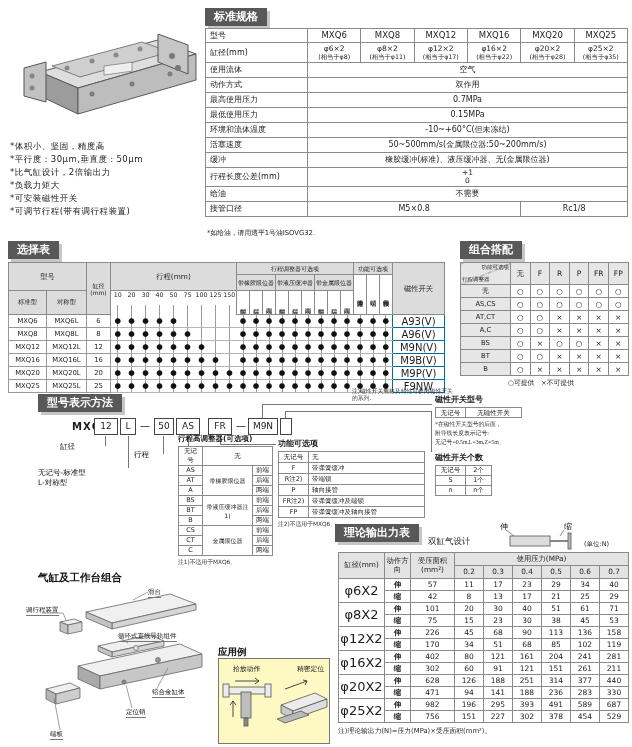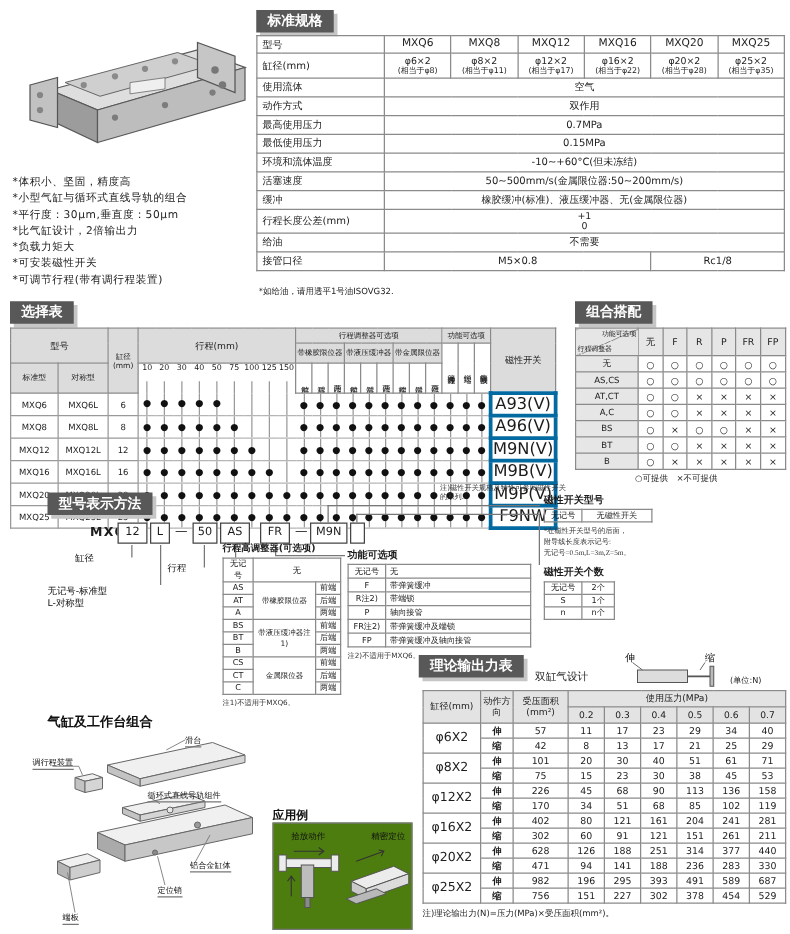--- a/index.html
+++ b/index.html
@@ -29,21 +29,21 @@
 .sel .hd { background:#dcdcdc; border:1px solid #8a8a8a; font-size:7.3px; }
 .sel .sub { font-size:6px; line-height:7px; }
 .sel .sub2 { font-size:6.3px; }
 .sel tr.h1 td { height:12px; }
 .sel tr.h2 td { height:16px; }
 .sel tr.h3 td { height:24px; }
 .sel .num { font-size:6.3px; vertical-align:top; background:linear-gradient(#999,#999) center bottom/1px 10px no-repeat; }
 .sel .vert { writing-mode:vertical-rl; font-size:6.2px; line-height:12px; border:1px solid #8a8a8a; background:#fff; padding:1px 0; }
 .sel .dotcell { background:linear-gradient(#9a9a9a,#9a9a9a) center/1px 100% no-repeat; border-bottom:1px solid #b5b5b5; height:12px; font-size:7.5px; line-height:12px; color:#111; }
 .sel .mcell { border:1px solid #999; font-size:6.8px; height:12px; }
-.sel .swcell { border:3px solid #0369a1; font-size:13px; height:12px; }
+.sel .swcell { border:1px solid #0369a1; font-size:10px; height:12px; }
 .sel-note { position:absolute; left:352px; top:388px; width:105px; font-size:5.8px; line-height:7px; color:#333; }
 
 
 .combo { position:absolute; left:460px; top:262px; table-layout:fixed; width:168px; }
 .combo td { border:1px solid #8a8a8a; text-align:center; height:13px; font-size:7.5px; }
 .combo .chead { background:#e6e6e6; }
 .combo .clabel { background:#e6e6e6; font-size:6.8px; }
 .combo .diag { position:relative; height:22px; background:
   linear-gradient(to bottom right, transparent 49.2%, #8a8a8a 49.2%, #8a8a8a 50.8%, transparent 50.8%), #e6e6e6; }
 .combo .diag .dt { position:absolute; right:1px; top:1px; font-size:5.5px; }
@@ -62,29 +62,29 @@
 .mini .gname { font-size:6px; }
 .mini-note { font-size:5.8px; color:#333; margin-top:2px; }
 .minititle { font-size:7.5px; font-weight:bold; white-space:nowrap; }
 .fn td { height:11px; }
 
 
 .force { position:absolute; left:338px; top:552px; table-layout:fixed; width:290px; }
 .force th,.force td { border:1px solid #8a8a8a; text-align:center; padding:0; font-weight:normal; }
 .force th { background:#e3e3e3; font-size:7.3px; height:13px; line-height:1.1; }
 .force td { font-size:7.5px; height:12px; }
-.force .fbore { font-size:10px; }
+.force .fbore { font-size:13px; }
 .force .fdir { font-weight:bold; }
 .force-note { position:absolute; left:338px; top:726px; font-size:6.8px; }
 .force-sub { position:absolute; left:428px; top:536px; font-size:8.5px; font-weight:normal; white-space:nowrap; }
 .force-unit { position:absolute; left:584px; top:540px; font-size:6.5px; }
 
 
 .asm-label { position:absolute; font-size:6.5px; color:#111; border-bottom:1px solid #777; padding-bottom:0px; white-space:nowrap; }
-.appbox { position:absolute; left:218px; top:658px; width:112px; height:86px; border:1px solid #777; overflow:hidden; background:#4d7c0f; }
+.appbox { position:absolute; left:218px; top:658px; width:112px; height:86px; border:1px solid #777; overflow:hidden; background:#fef9c3; }
 .applabel { position:absolute; font-size:6.8px; color:#111; white-space:nowrap; }
 svg { display:block; }
 </style>
 </head>
 <body>
 
 <div id="page">
 
   <svg style="position:absolute;left:12px;top:24px;" width="188" height="110" viewBox="0 0 188 110">
     <polygon points="28,48 146,16 184,30 66,64" fill="#dedede" stroke="#5a5a5a" stroke-width="1"></polygon>
@@ -102,21 +102,20 @@
     <circle cx="20" cy="52" r="2.5" fill="#858585"></circle>
       <circle cx="20" cy="64" r="2.5" fill="#858585"></circle>
     <rect x="92" y="55" width="28" height="9" transform="skewY(-8)" fill="#efefef" stroke="#666" stroke-width="0.6"></rect>
     <circle cx="80" cy="70" r="2.5" fill="#7c7c7c"></circle>
       <circle cx="120" cy="60" r="2.5" fill="#7c7c7c"></circle>
       <circle cx="158" cy="50" r="2.5" fill="#7c7c7c"></circle>
   </svg>
 
   <div class="features">
     <div>*体积小、坚固，精度高</div>
-    <div>*小型气缸与循环式直线导轨的组合</div>
     <div>*平行度：30μm,垂直度：50μm</div>
     <div>*比气缸设计，2倍输出力</div>
     <div>*负载力矩大</div>
     <div>*可安装磁性开关</div>
     <div>*可调节行程(带有调行程装置)</div>
   </div>
 
   <div class="sechead" style="left:205px;top:8px;">标准规格</div>
   <table class="spec">
     <colgroup>

